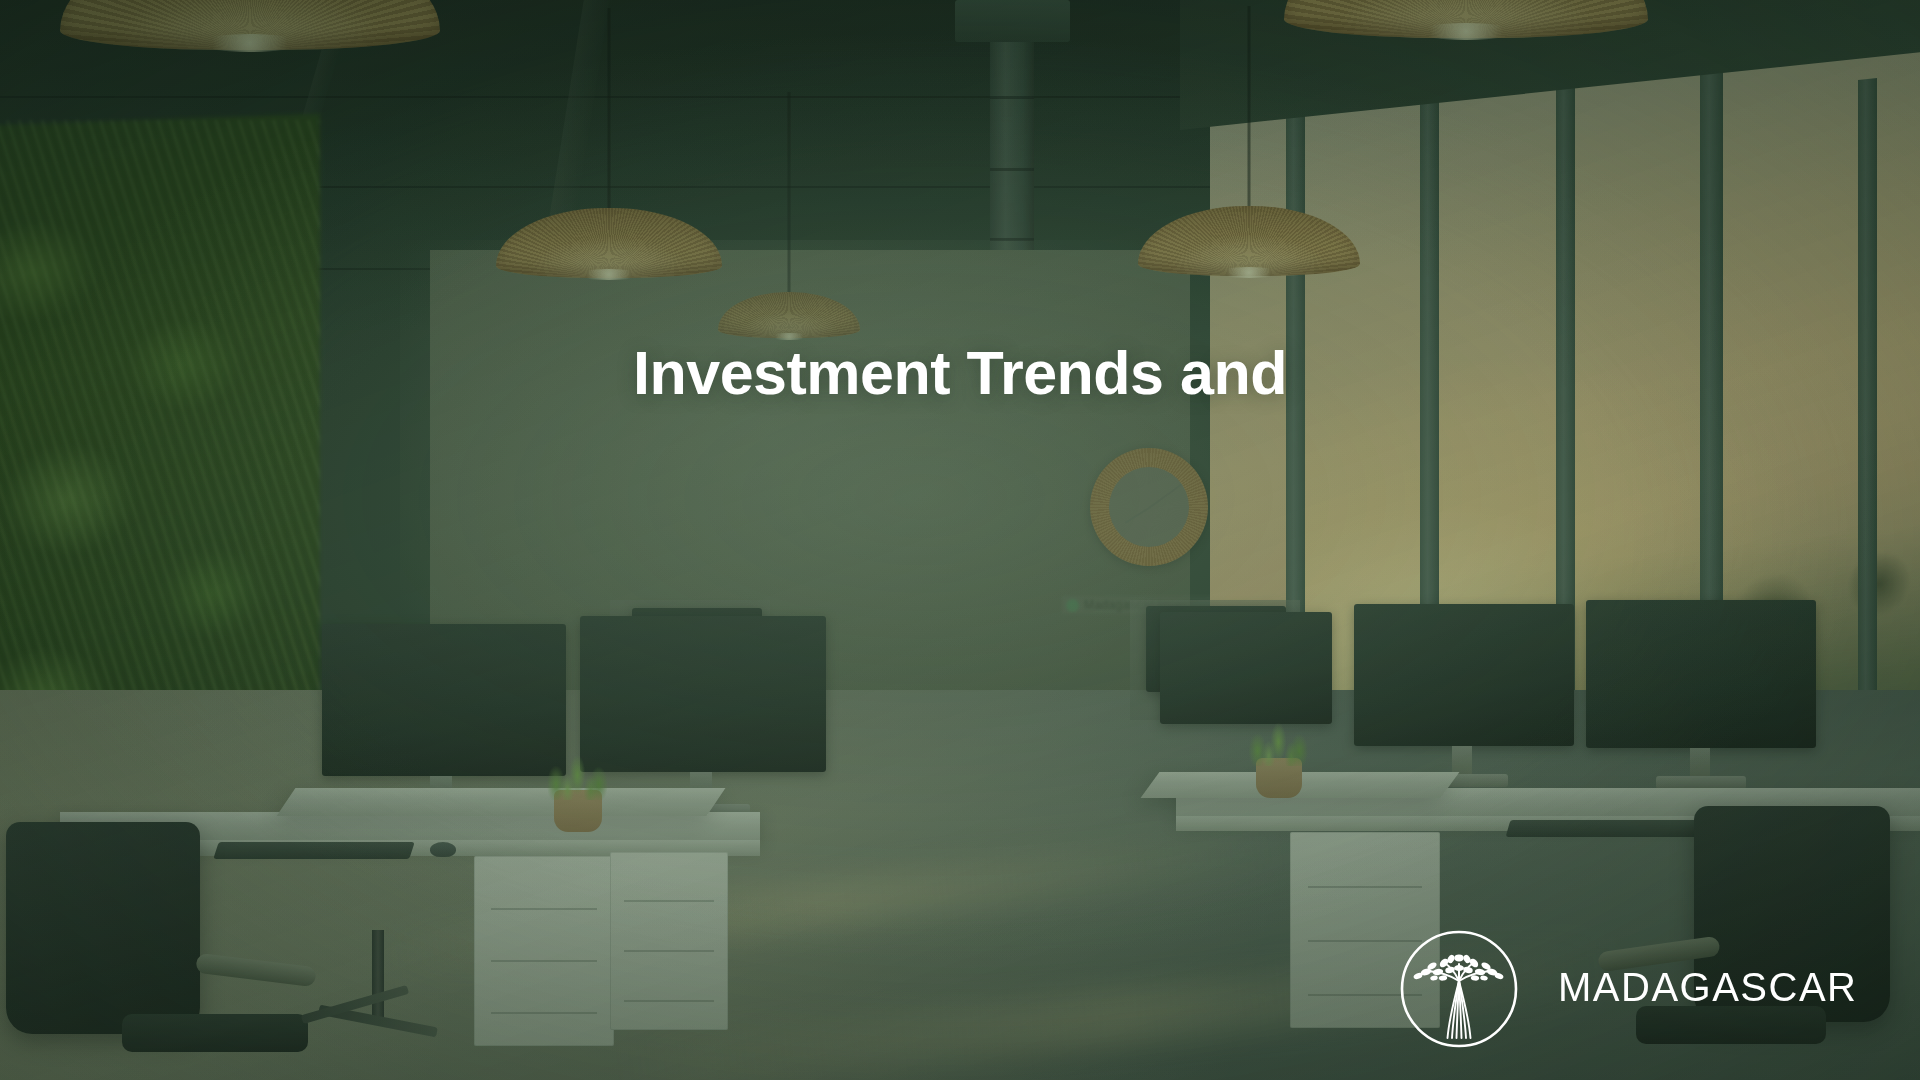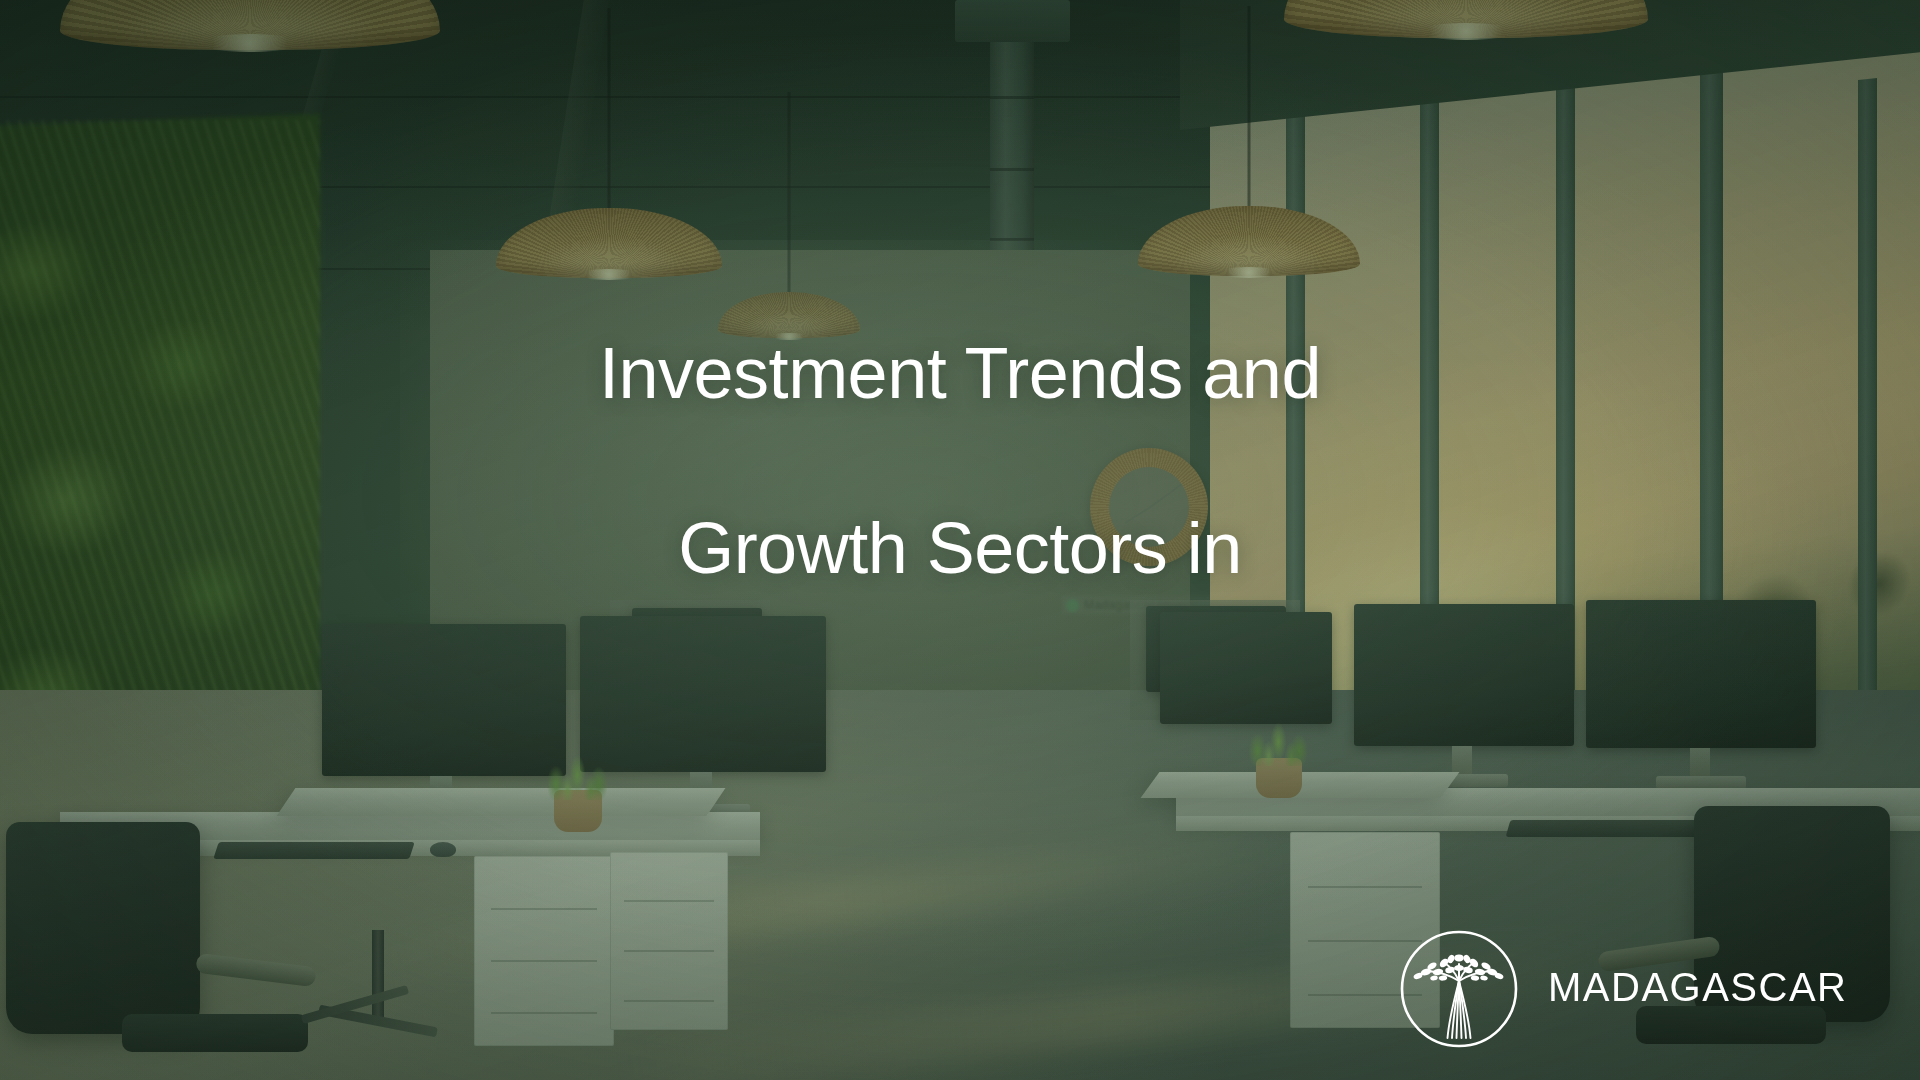--- a/index.html
+++ b/index.html
@@ -304,32 +304,32 @@
   
   .title-wrap {
     position:absolute; left:0; right:0; top:286px;
     text-align:center;
     padding:0 150px;
   }
   .title-line {
     display:block;
     color:#ffffff;
     font-family:"Liberation Sans", sans-serif;
-    font-size:72px;
+    font-size:61px;
     line-height:175px;
-    font-weight:400;
+    font-weight:700;
     letter-spacing:-0.5px;
     text-shadow:0 2px 18px rgba(20,38,26,.35);
     white-space:nowrap;
   }
 
   
   .logo {
     position:absolute; left:1398px; top:928px;
-    display:flex; align-items:center; gap:28px;
+    display:flex; align-items:center; gap:38px;
   }
   .logo-badge {
     width:122px; height:122px; flex:0 0 122px;
     position:relative;
   }
   .logo-text {
     display:flex; flex-direction:column;
     justify-content:center;
     padding-bottom:4px;
   }
@@ -495,21 +495,20 @@
       <span class="glow"></span>
     </div>
 
     <div class="grade"></div>
     <div class="grade2"></div>
     <div class="vignette"></div>
   </div>
 
   <div class="title-wrap">
     <span class="title-line">Investment Trends and</span>
-    <span class="title-line">Growth Sectors in</span>
   </div>
 
   <div class="logo">
     <div class="logo-badge">
       <svg viewBox="0 0 122 122" width="122" height="122" aria-hidden="true">
         <circle cx="61" cy="61" r="57" fill="none" stroke="#ffffff" stroke-width="2.6"></circle>
 
         <g stroke="#ffffff" stroke-width="1.9" fill="none" stroke-linecap="round">
           <path d="M61 52 C58 72 55 92 54 110"></path>
           <path d="M61 52 C60 72 59 93 58.5 110"></path>

